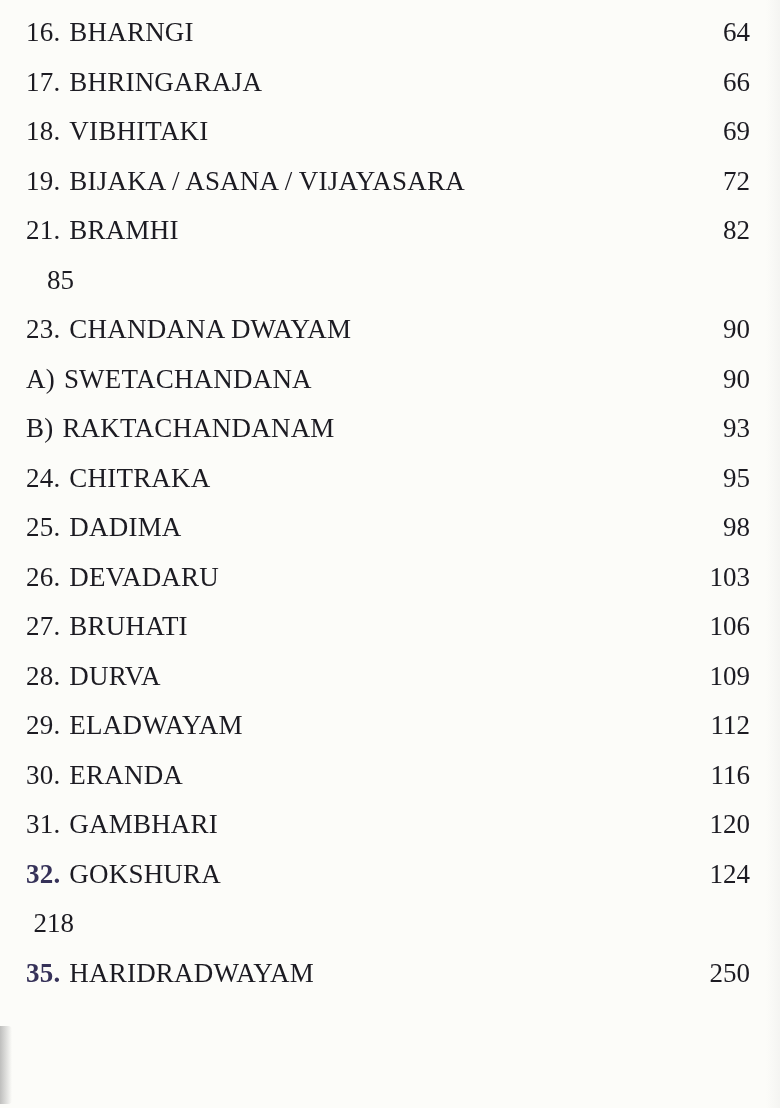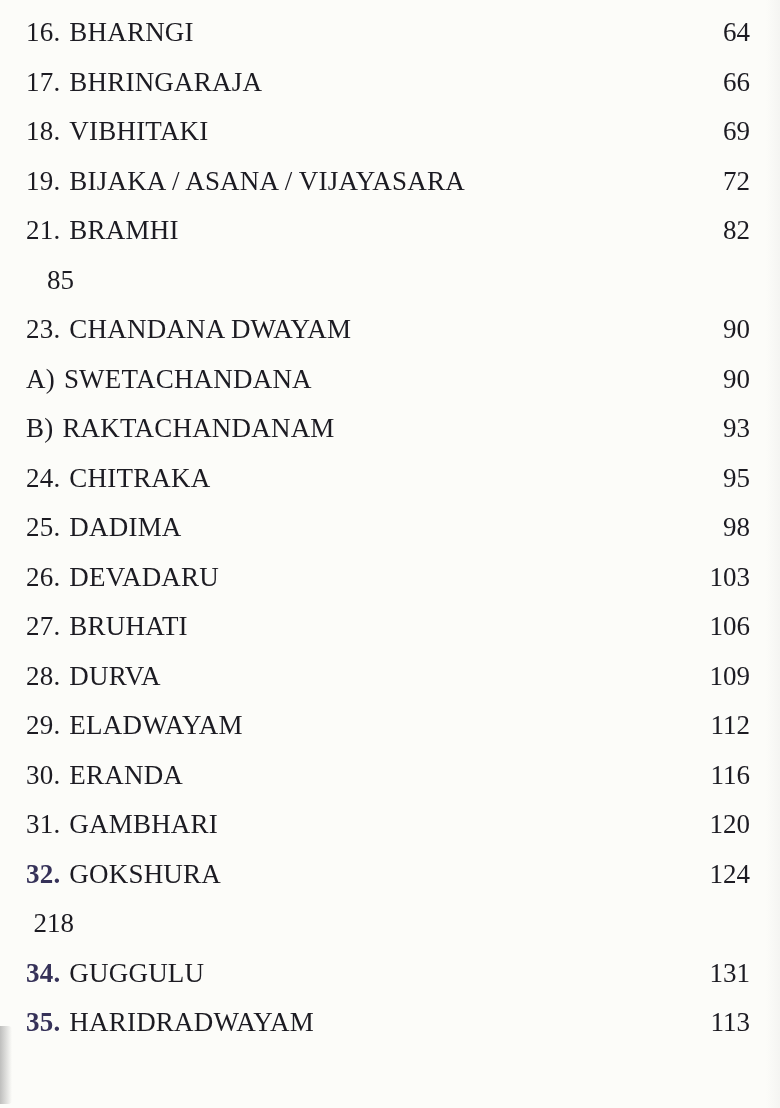--- a/index.html
+++ b/index.html
@@ -160,24 +160,20 @@
 
   <div class="row">
     <span class="entry"><span class="num">32.</span><span class="title">GOKSHURA</span></span>
     <span class="page-num">124</span>
   </div>
 
   <div class="row">
     <span class="page-num">218</span>
   </div>
 
-  <div class="row">
-    <span class="entry"><span class="num">34.</span><span class="title">GUGGULU</span></span>
-    <span class="page-num">131</span>
-  </div>
 
   <div class="row">
     <span class="entry"><span class="num">35.</span><span class="title">HARIDRADWAYAM</span></span>
-    <span class="page-num">113</span>
+    <span class="page-num">250</span>
   </div>
 </div>
   <div class="scan-shadow-left"></div>
 </div>
 
 </body></html>

